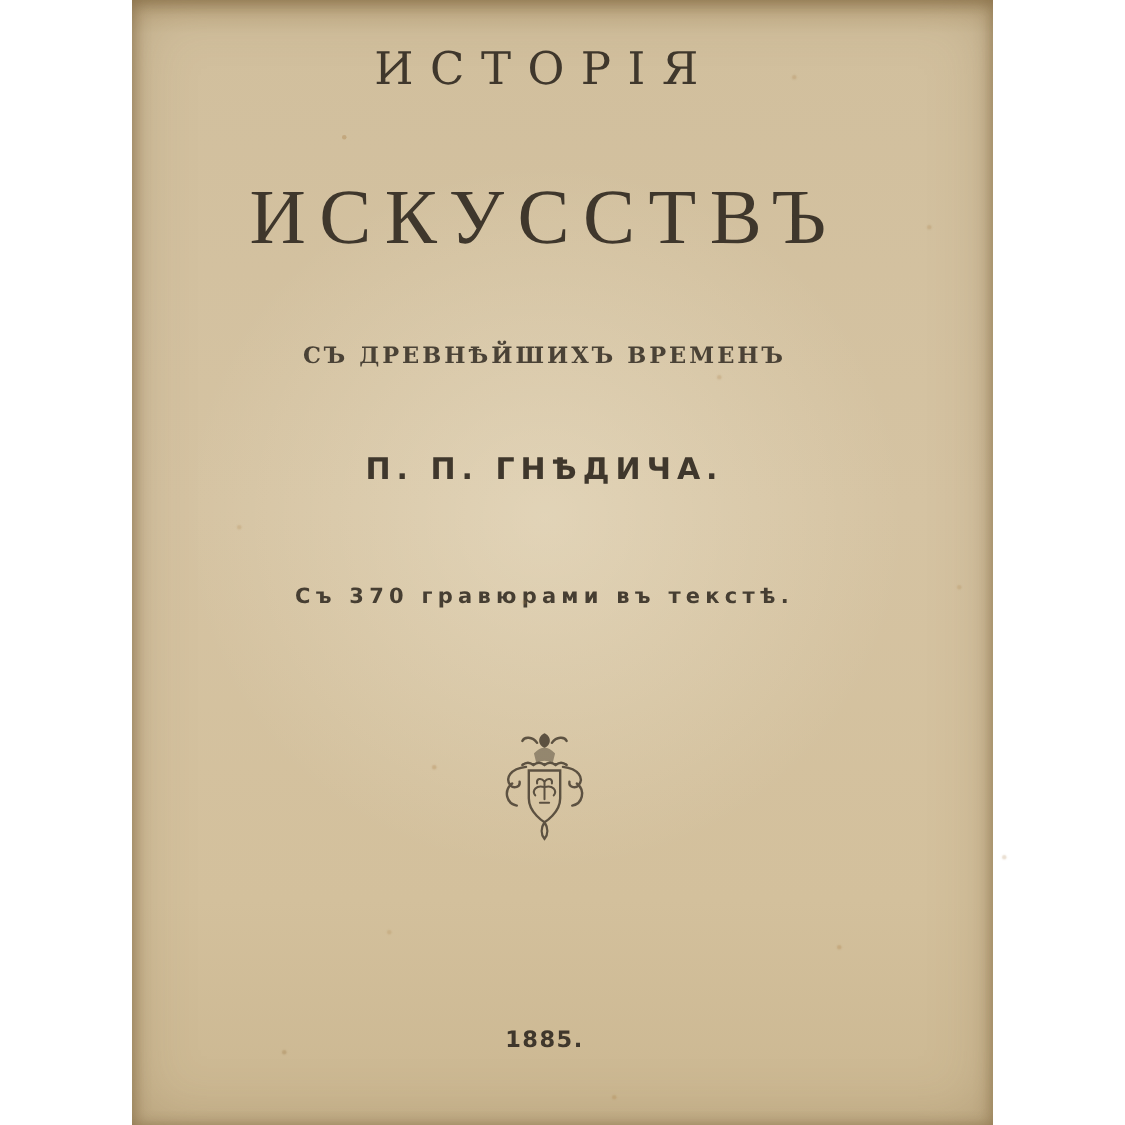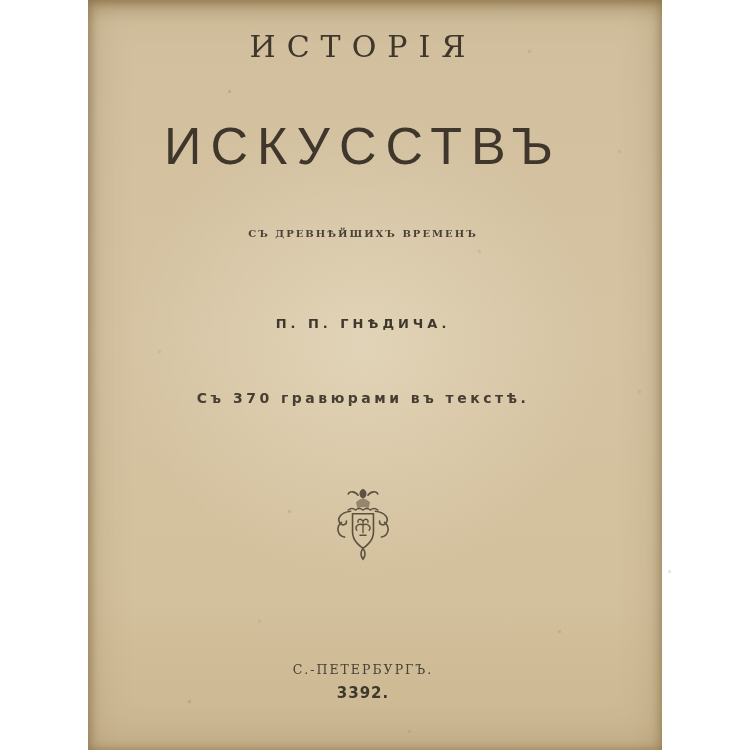--- a/index.html
+++ b/index.html
@@ -64,37 +64,37 @@
   }
   .series-title {
     top: 29px;
     font-family: "DejaVu Serif", serif;
     font-size: 30px;
     letter-spacing: 11px;
     font-weight: 400;
   }
   .main-title {
     top: 116px;
-    font-family: Liberation Sans, sans-serif;
+    font-family: Liberation Serif, serif;
     font-size: 52px;
     letter-spacing: 9px;
     font-weight: 400;
   }
   .subtitle {
     top: 228px;
     font-family: "DejaVu Serif", serif;
-    font-size: 10px;
+    font-size: 15px;
     font-weight: 700;
     letter-spacing: 2px;
     color: #4a4236;
   }
   .author {
-    top: 316px;
+    top: 300px;
     font-family: "DejaVu Sans", sans-serif;
-    font-size: 13px;
+    font-size: 20px;
     font-weight: 700;
     letter-spacing: 4px;
   }
   .illustration-note {
     top: 390px;
     font-family: "DejaVu Sans", sans-serif;
     font-size: 14px;
     font-weight: 700;
     letter-spacing: 3.5px;
     color: #463e32;
@@ -167,18 +167,17 @@
             <path d="M50 63 C41 60 36 67 40 72 M50 63 C59 60 64 67 60 72"></path>
             <path d="M45 80 H55"></path>
           </g>
 
           <path d="M50 101 C46 107 46 114 50 119 C54 114 54 107 50 101"></path>
         </g>
       </svg>
     </div>
 
 
-    <div class="text-block imprint-city">С.-ПЕТЕРБУРГЪ.</div>
 
-    <div class="text-block imprint-year">3392.</div>
+    <div class="text-block imprint-year">1885.</div>
 
   </div>
 </div>
 
 </body></html>

